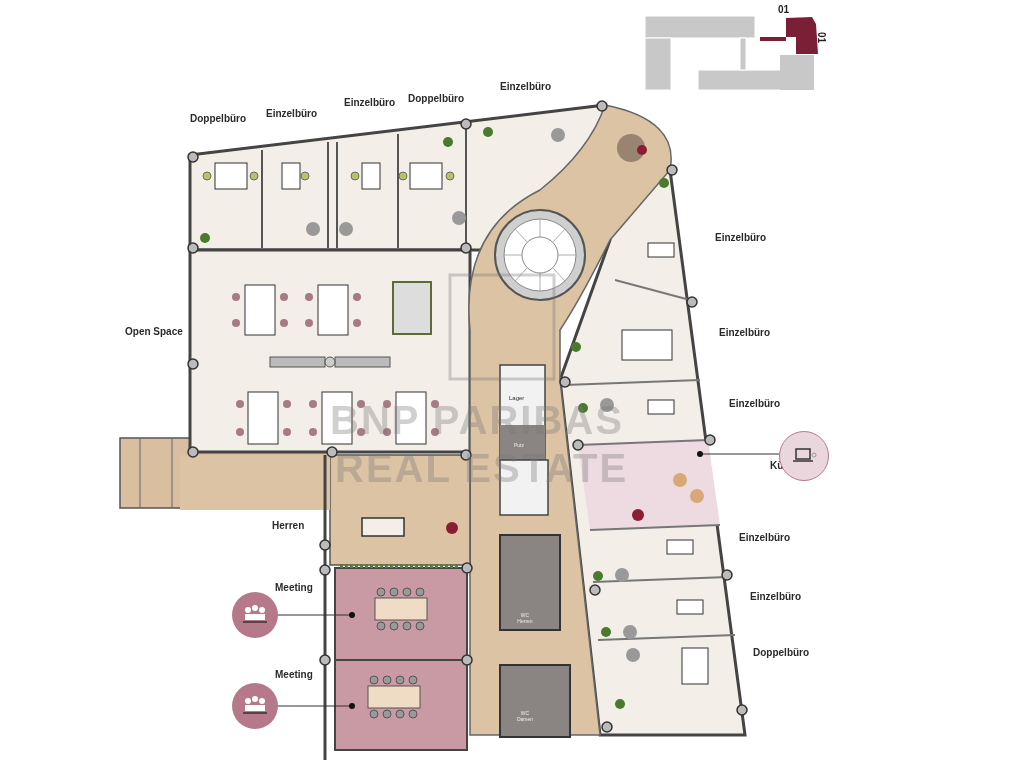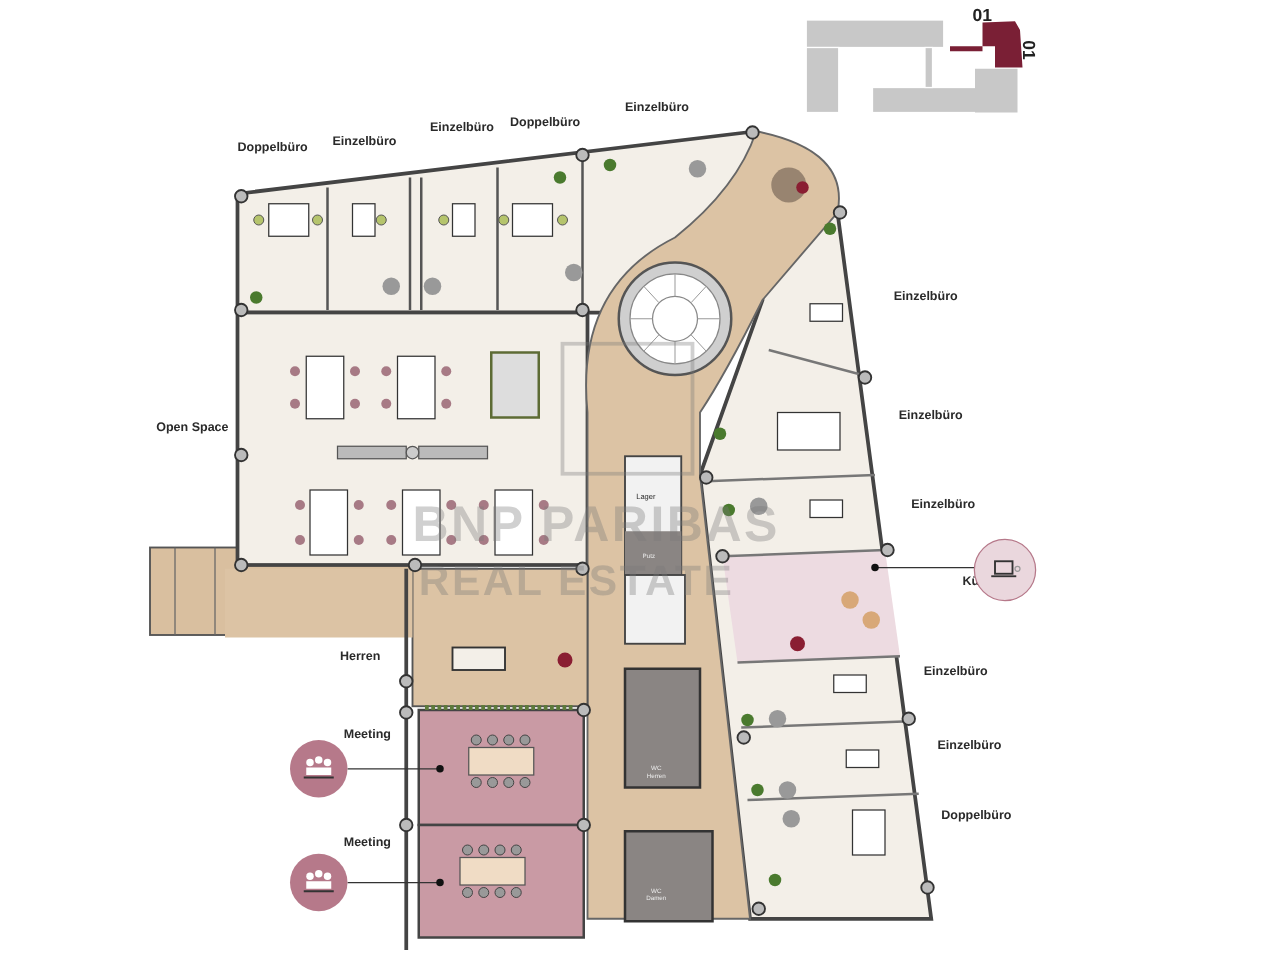--- a/index.html
+++ b/index.html
@@ -1,19 +1,19 @@
 <!DOCTYPE html>
 <html><head>
 <meta charset="utf-8">
 <style>
   html,body{margin:0;padding:0;background:#fff;}
   body{width:1024px;height:768px;position:relative;overflow:hidden;font-family:"Liberation Sans",sans-serif;}
   svg{position:absolute;left:0;top:0;}
   .lbl{position:absolute;font-size:10px;font-weight:bold;color:#2a2a2a;white-space:nowrap;font-family:"Liberation Sans",sans-serif;}
-  .keyplan-num{position:absolute;font-size:14px;font-weight:bold;color:#222;}
+  .keyplan-num{position:absolute;font-size:10px;font-weight:bold;color:#222;}
   .watermark{position:absolute;font-family:"Liberation Sans",sans-serif;font-weight:bold;color:rgba(120,120,120,0.35);letter-spacing:2px;white-space:nowrap;}
   .bubble{position:absolute;border-radius:50%;}
 </style>
 </head>
 <body>
 
 <svg width="1024" height="768">
 
   <rect x="120" y="438" width="210" height="70" fill="#d9bf9f" stroke="#555" stroke-width="1.5"></rect>
   <line x1="140" y1="438" x2="140" y2="508" stroke="#666"></line>
@@ -228,37 +228,37 @@
     <rect x="100" y="28" width="6" height="32" fill="#c8c8c8" stroke="#fff"></rect>
     <rect x="140" y="45" width="34" height="35" fill="#c8c8c8"></rect>
     <path d="M 146 8 L 172 7 L 176 14 L 178 44 L 156 44 L 156 27 L 146 27 Z" fill="#7a1f35"></path>
     <rect x="120" y="27" width="26" height="4" fill="#7a1f35"></rect>
   </svg>
   <span class="keyplan-num" style="left:138px;top:-6px;">01</span>
   <span class="keyplan-num" style="left:176px;top:22px;transform:rotate(90deg);">01</span>
 </div>
 
 <div class="watermark" style="left:330px;top:398px;font-size:40px;">BNP PARIBAS</div>
-<div class="watermark" style="left:335px;top:446px;font-size:34px;">REAL ESTATE</div>
+<div class="watermark" style="left:335px;top:446px;font-size:40px;">REAL ESTATE</div>
 
 <span class="lbl" style="left:190px;top:113px;">Doppelbüro</span>
 <span class="lbl" style="left:266px;top:108px;">Einzelbüro</span>
 <span class="lbl" style="left:344px;top:97px;">Einzelbüro</span>
 <span class="lbl" style="left:408px;top:93px;">Doppelbüro</span>
 <span class="lbl" style="left:500px;top:81px;">Einzelbüro</span>
 
 <span class="lbl" style="left:715px;top:232px;">Einzelbüro</span>
 <span class="lbl" style="left:719px;top:327px;">Einzelbüro</span>
 <span class="lbl" style="left:729px;top:398px;">Einzelbüro</span>
 <span class="lbl" style="left:740px;top:460px;padding-left:30px;">Küche</span>
 <span class="lbl" style="left:739px;top:532px;">Einzelbüro</span>
 <span class="lbl" style="left:750px;top:591px;">Einzelbüro</span>
 <span class="lbl" style="left:753px;top:647px;">Doppelbüro</span>
 
-<span class="lbl" style="left:125px;top:337px;">Open Space</span>
+<span class="lbl" style="left:125px;top:326px;">Open Space</span>
 <span class="lbl" style="left:272px;top:520px;">Herren</span>
 <span class="lbl" style="left:275px;top:582px;">Meeting</span>
 <span class="lbl" style="left:275px;top:669px;">Meeting</span>
 
 <span class="lbl" style="left:509px;top:395px;font-size:6px;font-weight:normal;">Lager</span>
 <span class="lbl" style="left:514px;top:442px;font-size:5px;font-weight:normal;color:#eee;">Putz</span>
 <span class="lbl" style="left:514px;top:612px;font-size:5px;font-weight:normal;color:#eee;width:22px;white-space:normal;text-align:center;">WC Herren</span>
 <span class="lbl" style="left:514px;top:710px;font-size:5px;font-weight:normal;color:#eee;width:22px;white-space:normal;text-align:center;">WC Damen</span>
 
 <div class="bubble" style="left:779px;top:431px;width:48px;height:48px;background:#ead7dd;border:1px solid #b6798a;">

